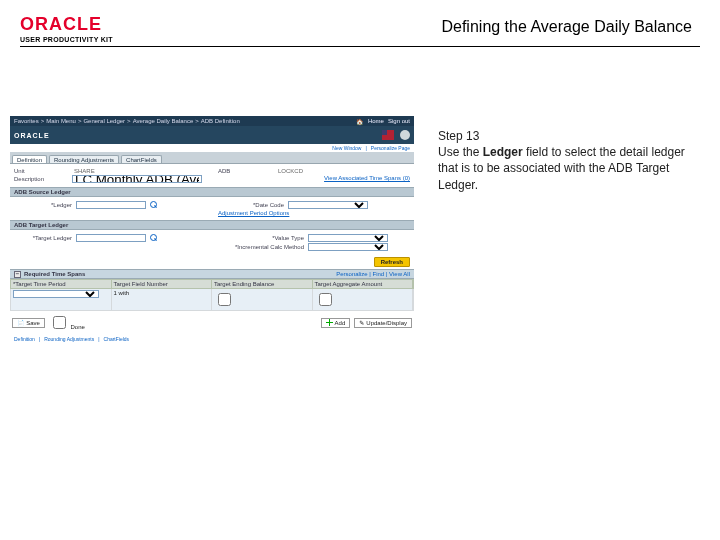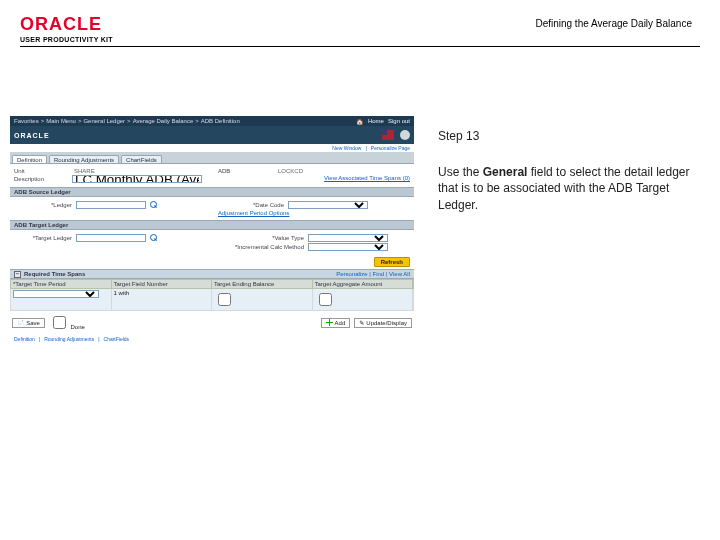--- a/index.html
+++ b/index.html
@@ -4,26 +4,26 @@
 <style>
   * { box-sizing: border-box; }
   body { margin:0; padding:0; width:720px; height:540px; background:#fff; font-family:Arial, Helvetica, sans-serif; color:#222; }
   .page { position:relative; width:720px; height:452px; }
 
   
   .upk-header { position:absolute; left:20px; top:14px; }
   .oracle-logo { font-size:18px; font-weight:bold; letter-spacing:1px; }
   .oracle-logo .o-red { color:#e4002b; }
   .upk-sub { font-size:7px; letter-spacing:0.3px; color:#000; margin-top:1px; font-weight:600; }
-  .title-text { position:absolute; right:28px; top:18px; font-size:10px; color:#000; }
+  .title-text { position:absolute; right:28px; top:18px; font-size:16px; color:#000; }
   .header-rule { position:absolute; left:20px; right:20px; top:46px; height:0; border-top:1px solid #000; }
 
   
   .instr-col { position:absolute; left:438px; top:128px; width:260px; font-size:12px; line-height:1.35; }
-  .instr-col .step-hd { margin-bottom:20px; font-size:12px; }
+  .instr-col .step-hd { margin-bottom:0; font-size:12px; }
 
   
   .app { position:absolute; left:10px; top:116px; width:404px; height:236px; font-size:6px; background:#fff; }
   .app-topbar { height:10px; background:#1e3a52; color:#eef; display:flex; align-items:center; padding:0 4px; justify-content:space-between; }
   .app-topbar .breadcrumb { display:flex; gap:2px; opacity:.85; }
   .app-topbar .breadcrumb span { white-space:nowrap; }
   .app-topbar .right { display:flex; gap:4px; align-items:center; }
   .app-brandbar { height:18px; background:#25465f; color:#fff; display:flex; align-items:center; padding:0 4px; justify-content:space-between; }
   .app-brandbar .brand { font-size:7px; font-weight:bold; letter-spacing:1px; }
   .app-brandbar .icons { display:flex; gap:6px; align-items:center; }
@@ -79,21 +79,21 @@
 <div class="upk-header">
   <div class="oracle-logo"><span class="o-red">ORACLE</span></div>
   <div class="upk-sub">USER PRODUCTIVITY KIT</div>
 </div>
 <div class="title-text">Defining the Average Daily Balance</div>
 <div class="header-rule"></div>
 
 <div class="instr-col">
   <div class="step-hd">Step 13</div>
   <div>
-    <span>Use the </span><b>General</b><span> field to select the detail ledger that is to be associated with the ADB Target Ledger.</span>
+    <span>Use the </span><b>Ledger</b><span> field to select the detail ledger that is to be associated with the ADB Target Ledger.</span>
   </div>
 </div>
 
 <div class="app">
 
   <div class="app-topbar">
     <div class="breadcrumb">
       <span>Favorites</span>
           <span>&gt;</span>
       <span>Main Menu</span>

